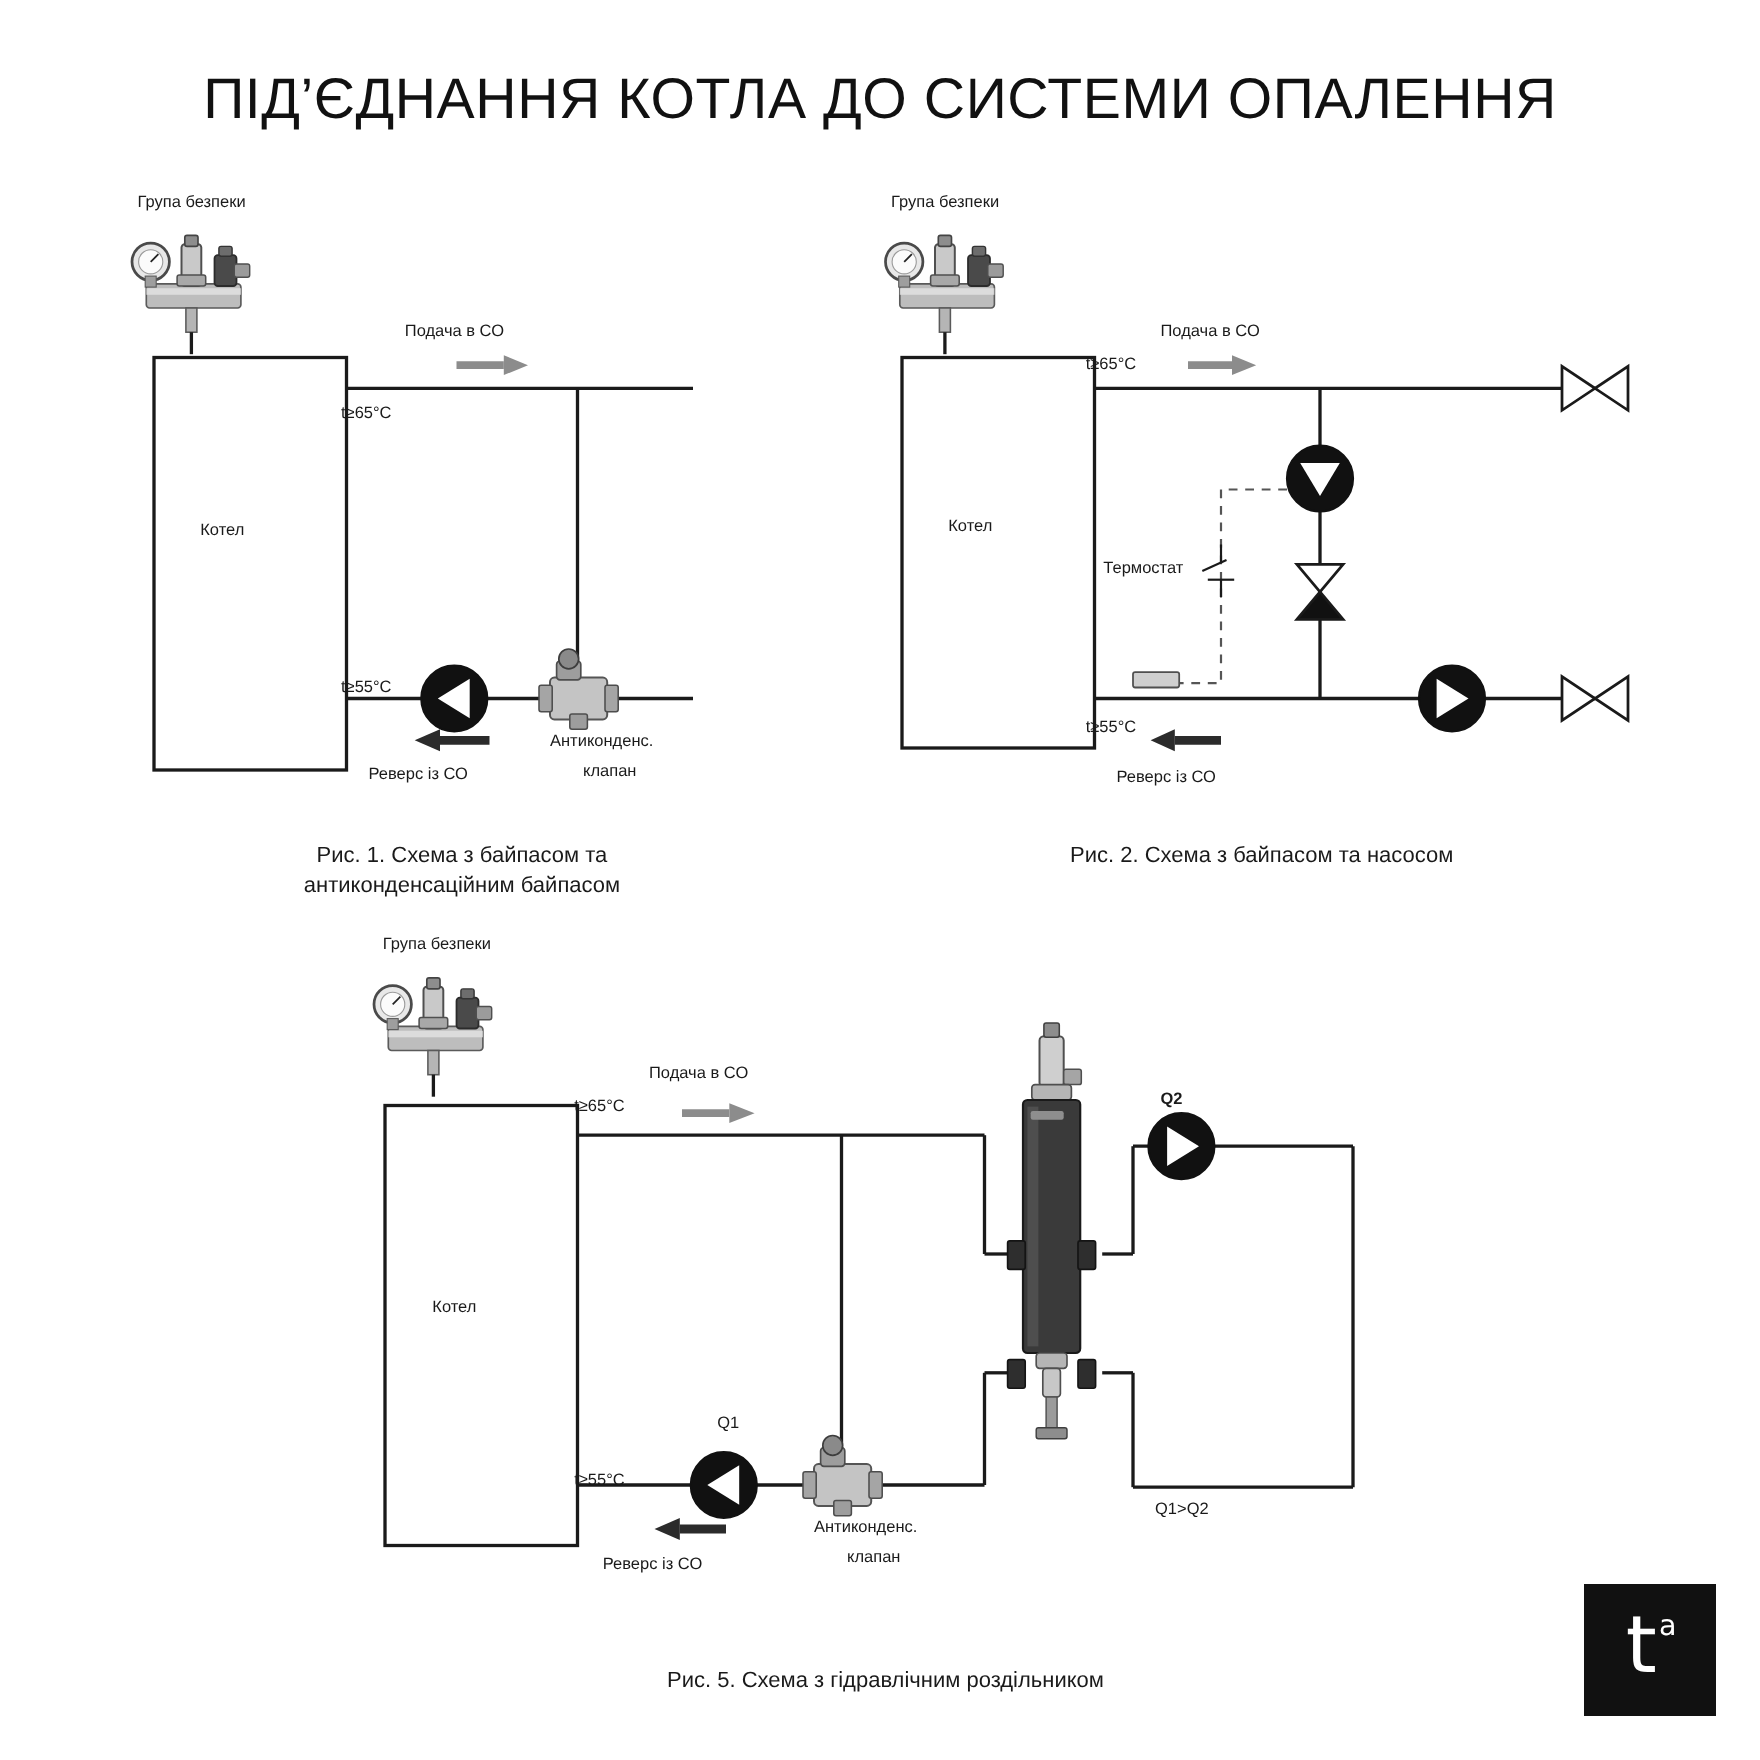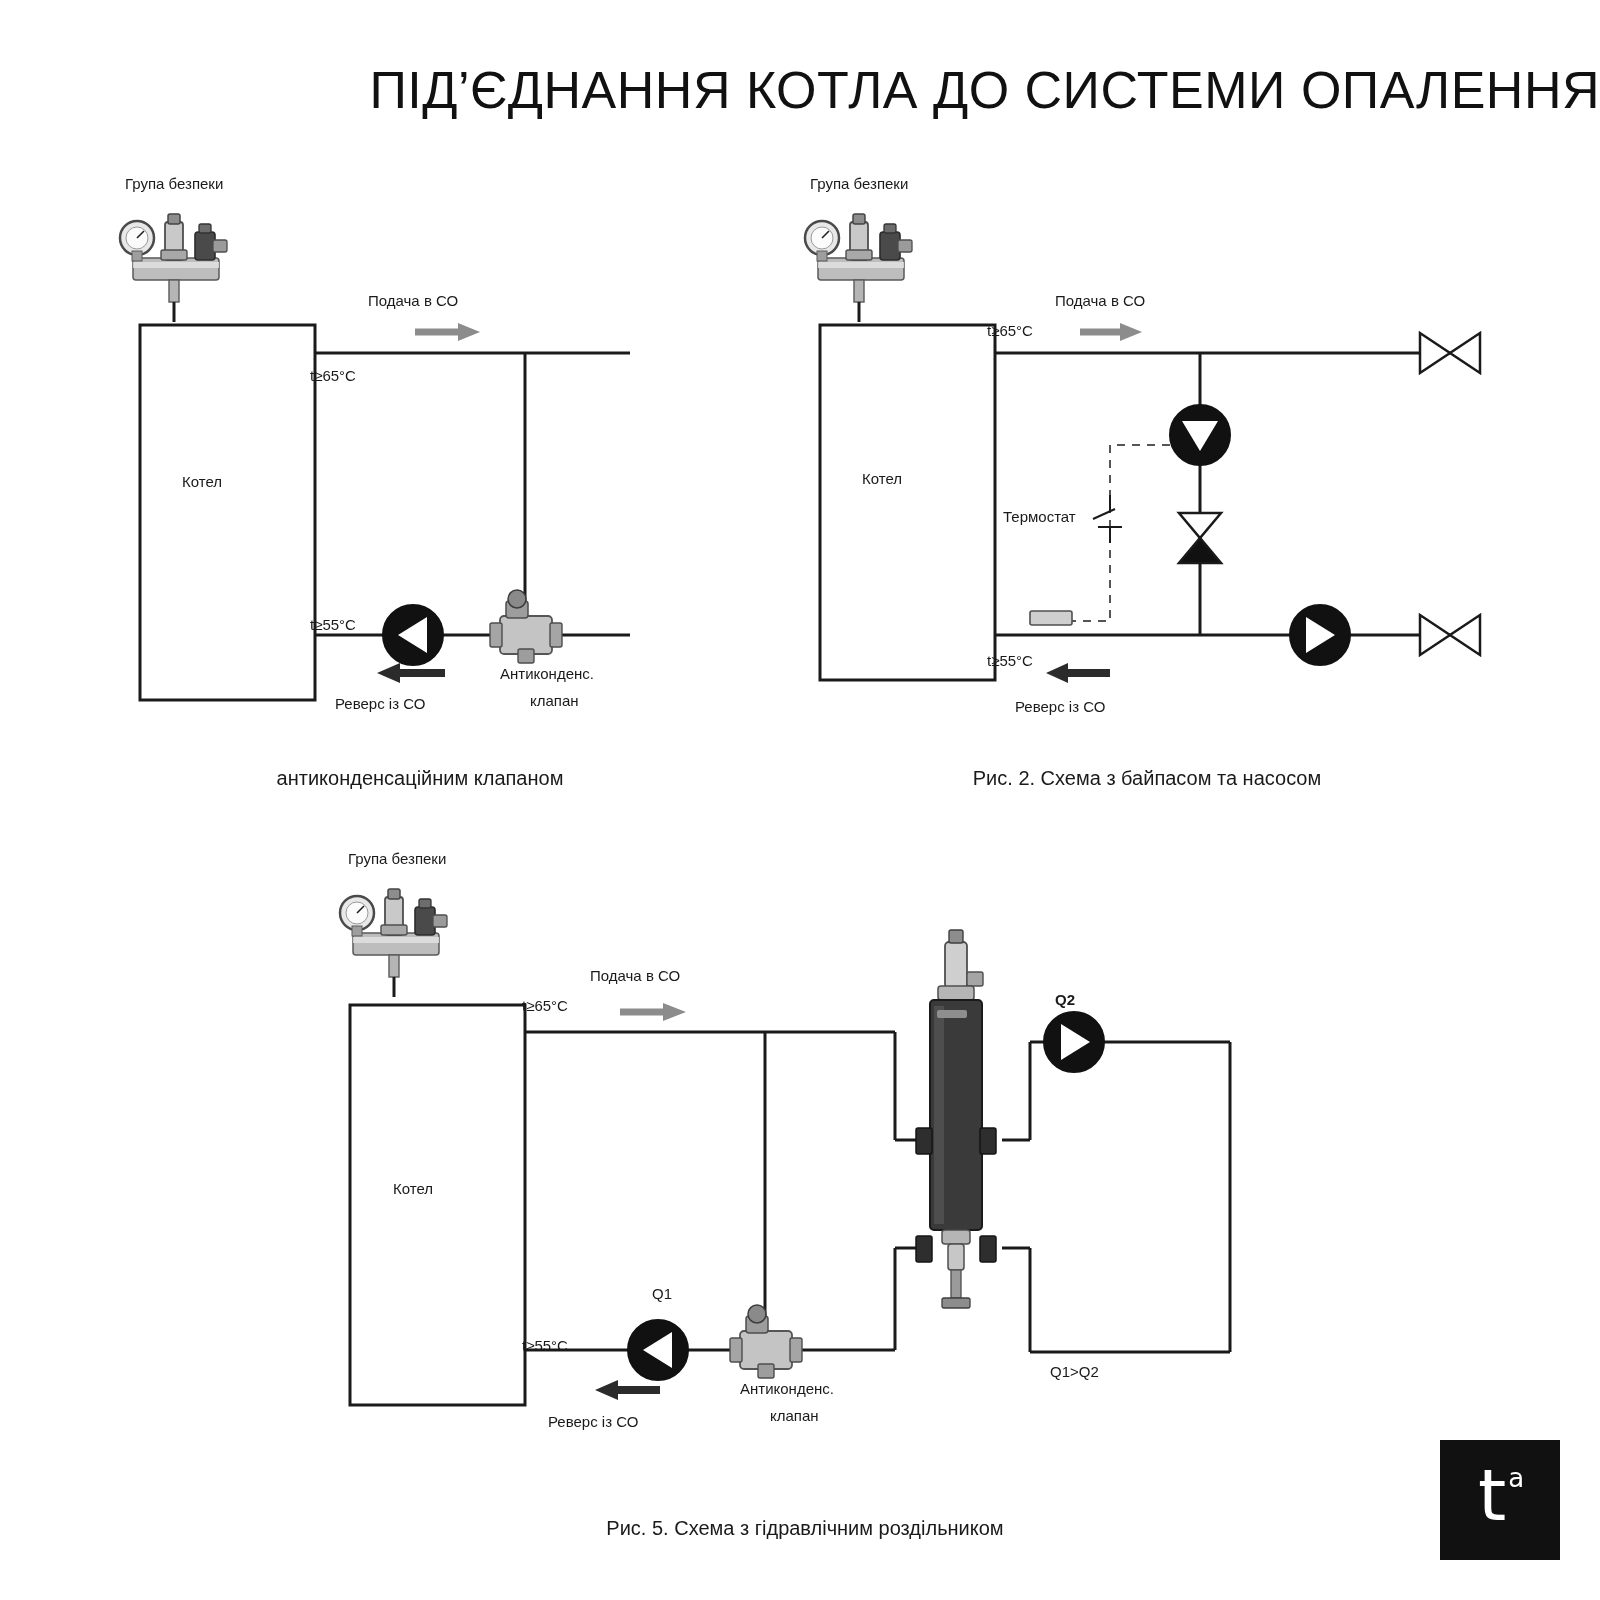--- a/index.html
+++ b/index.html
@@ -13,21 +13,21 @@
     position: relative;
     font-family: "Liberation Sans", sans-serif;
     color: #1a1a1a;
     overflow: hidden;
   }
   .page-title {
     position: absolute;
     top: 60px;
     left: 0;
     width: 1600px;
-    text-align: right;
+    text-align: center;
     font-size: 52px;
     font-weight: 400;
     letter-spacing: 0.5px;
     color: #111;
     white-space: nowrap;
   }
   .fig {
     position: absolute;
   }
   .caption {
@@ -141,21 +141,22 @@
   <div class="lbl" style="left:258px; top:122px;">Подача в СО</div>
   <div class="lbl" style="left:200px; top:197px;">t≥65°C</div>
   <div class="lbl" style="left:72px; top:303px;">Котел</div>
   <div class="lbl" style="left:200px; top:446px;">t≥55°C</div>
   <div class="lbl" style="left:225px; top:525px;">Реверс із СО</div>
   <div class="lbl" style="left:390px; top:495px;">Антиконденс.</div>
   <div class="lbl" style="left:420px; top:522px;">клапан</div>
 </div>
 
 <div class="caption" style="left:110px; top:765px; width:620px;">
-  <div>антиконденсаційним клапаном</div>
+  <div>Рис. 1. Схема з байпасом та</div>
+  <div>антиконденсаційним байпасом</div>
 </div>
 
 <div class="fig" style="left:790px; top:170px; width:760px; height:560px;">
 
   <div class="lbl" style="left:20px; top:5px;">Група безпеки</div>
 
   <svg width="140" height="110" style="position:absolute; left:10px; top:40px;">
     <rect x="18" y="48" width="86" height="22" rx="3" fill="#bdbdbd" stroke="#5a5a5a" stroke-width="1.5"></rect>
     <rect x="18" y="52" width="86" height="6" fill="#e3e3e3" opacity="0.8"></rect>
     <circle cx="22" cy="28" r="17" fill="#e8e8e8" stroke="#4a4a4a" stroke-width="2.5"></circle>

